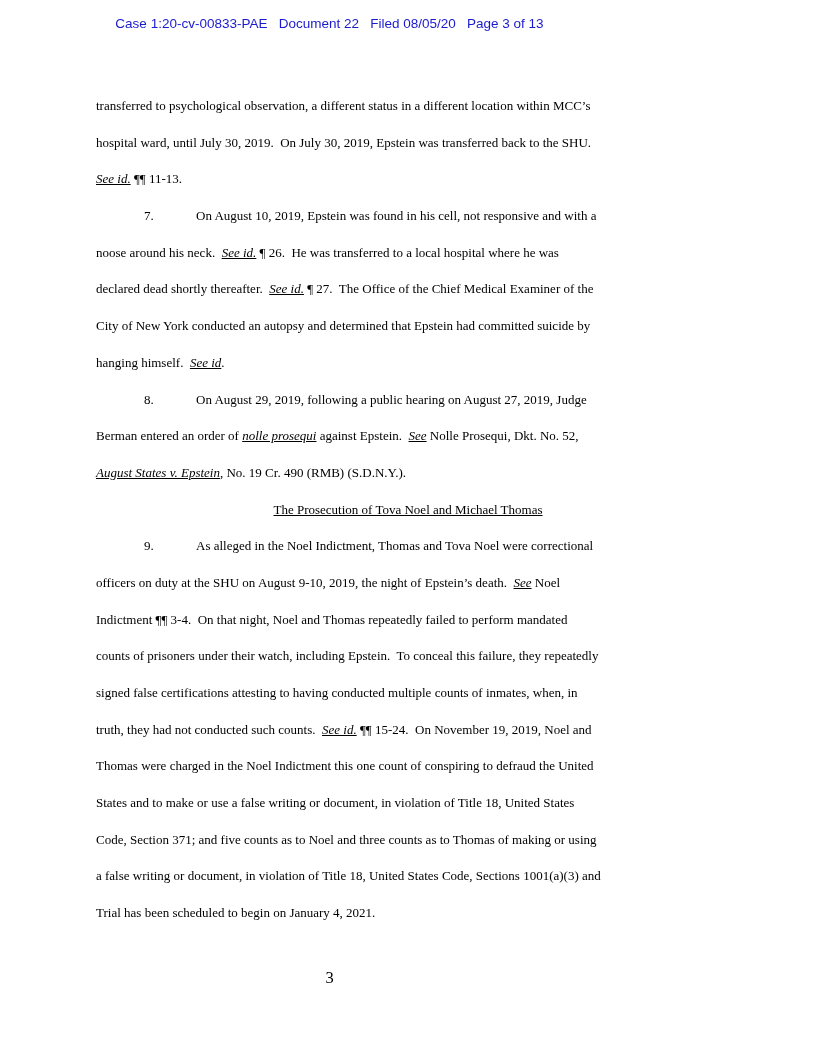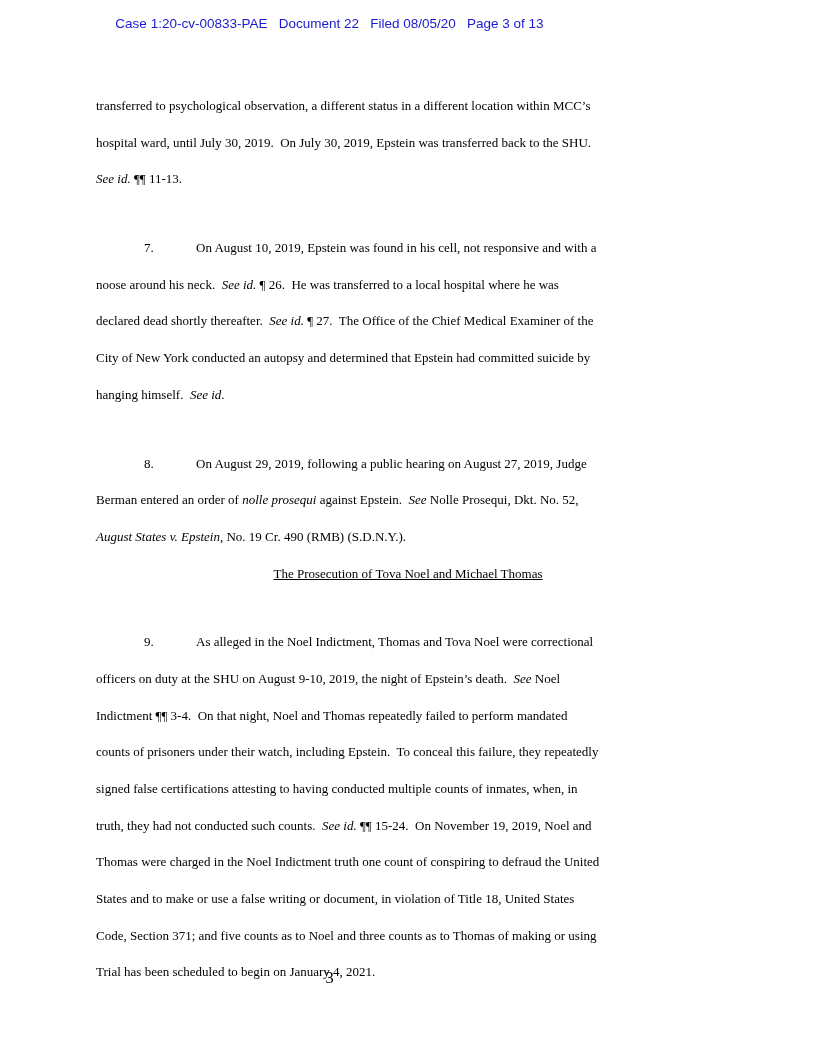--- a/index.html
+++ b/index.html
@@ -34,26 +34,25 @@
     width: 624px;
   }
   .line {
     height: 36.7px;
     line-height: 36.7px;
     font-size: 13px;
     white-space: pre;
   }
   .line.indent {
     padding-left: 48px;
-    margin-top: 32px;
   }
   .line.heading {
     text-align: center;
   }
-  .run.italic { font-style: italic; }
+  .run.italic { font-style: italic; text-decoration: underline; }
   .run.underline { text-decoration: underline; }
   .run.pnum {
     display: inline-block;
     width: 52px;
   }
   .page-number {
     position: absolute;
     top: 968px;
     left: 0;
     width: 100%;
@@ -81,20 +80,21 @@
       <div class="line indent"><span class="run pnum">8.</span><span class="run">On August 29, 2019, following a public hearing on August 27, 2019, Judge</span></div>
       <div class="line"><span class="run">Berman entered an order of </span><span class="run italic">nolle prosequi</span><span class="run"> against Epstein.  </span><span class="run italic">See</span><span class="run"> Nolle Prosequi, Dkt. No. 52,</span></div>
       <div class="line"><span class="run italic">August States v. Epstein</span><span class="run">, No. 19 Cr. 490 (RMB) (S.D.N.Y.).</span></div>
       <div class="line heading"><span class="run underline">The Prosecution of Tova Noel and Michael Thomas</span></div>
       <div class="line indent"><span class="run pnum">9.</span><span class="run">As alleged in the Noel Indictment, Thomas and Tova Noel were correctional</span></div>
       <div class="line"><span class="run">officers on duty at the SHU on August 9-10, 2019, the night of Epstein’s death.  </span><span class="run italic">See</span><span class="run"> Noel</span></div>
       <div class="line"><span class="run">Indictment ¶¶ 3-4.  On that night, Noel and Thomas repeatedly failed to perform mandated</span></div>
       <div class="line"><span class="run">counts of prisoners under their watch, including Epstein.  To conceal this failure, they repeatedly</span></div>
       <div class="line"><span class="run">signed false certifications attesting to having conducted multiple counts of inmates, when, in</span></div>
       <div class="line"><span class="run">truth, they had not conducted such counts.  </span><span class="run italic">See id.</span><span class="run"> ¶¶ 15-24.  On November 19, 2019, Noel and</span></div>
-      <div class="line"><span class="run">Thomas were charged in the Noel Indictment truth one count of conspiring to defraud the United</span></div>
+      <div class="line"><span class="run">Thomas were charged in the Noel Indictment this one count of conspiring to defraud the United</span></div>
       <div class="line"><span class="run">States and to make or use a false writing or document, in violation of Title 18, United States</span></div>
       <div class="line"><span class="run">Code, Section 371; and five counts as to Noel and three counts as to Thomas of making or using</span></div>
+      <div class="line"><span class="run">a false writing or document, in violation of Title 18, United States Code, Sections 1001(a)(3) and</span></div>
       <div class="line"><span class="run">Trial has been scheduled to begin on January 4, 2021.</span></div>
     </div>
 
   <div class="page-number">3</div>
 </div>
 
 </body></html>

